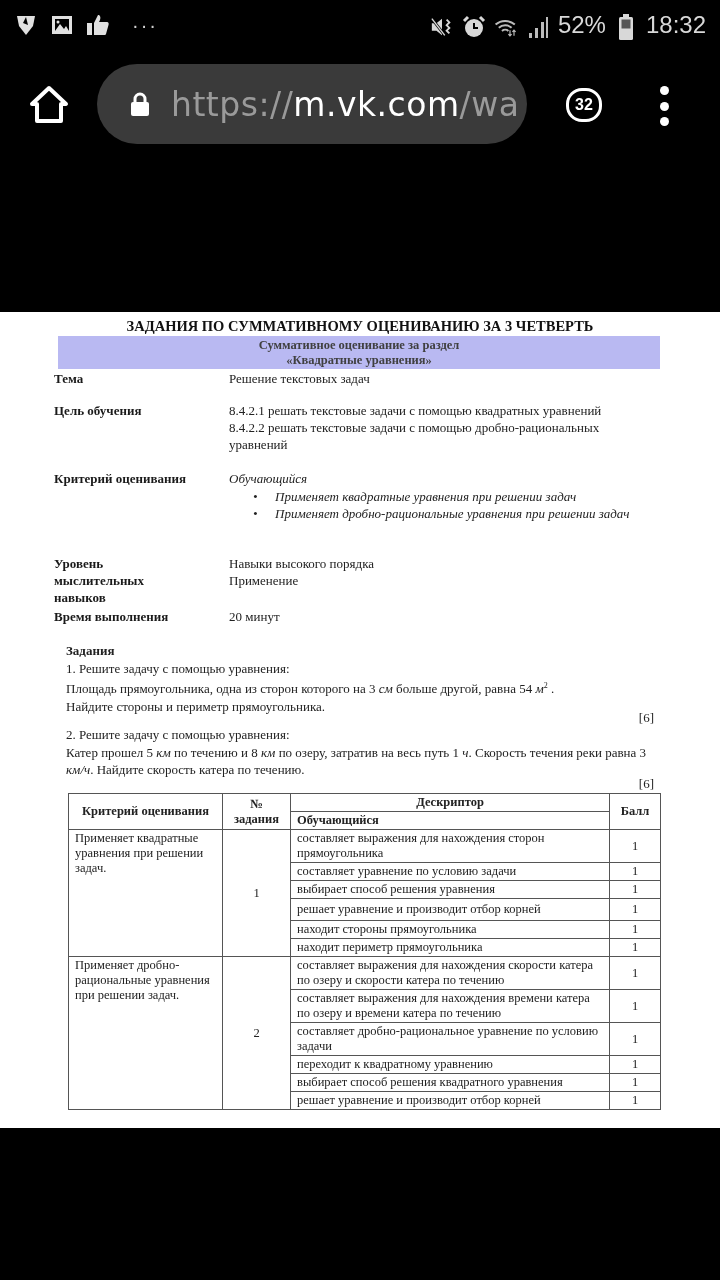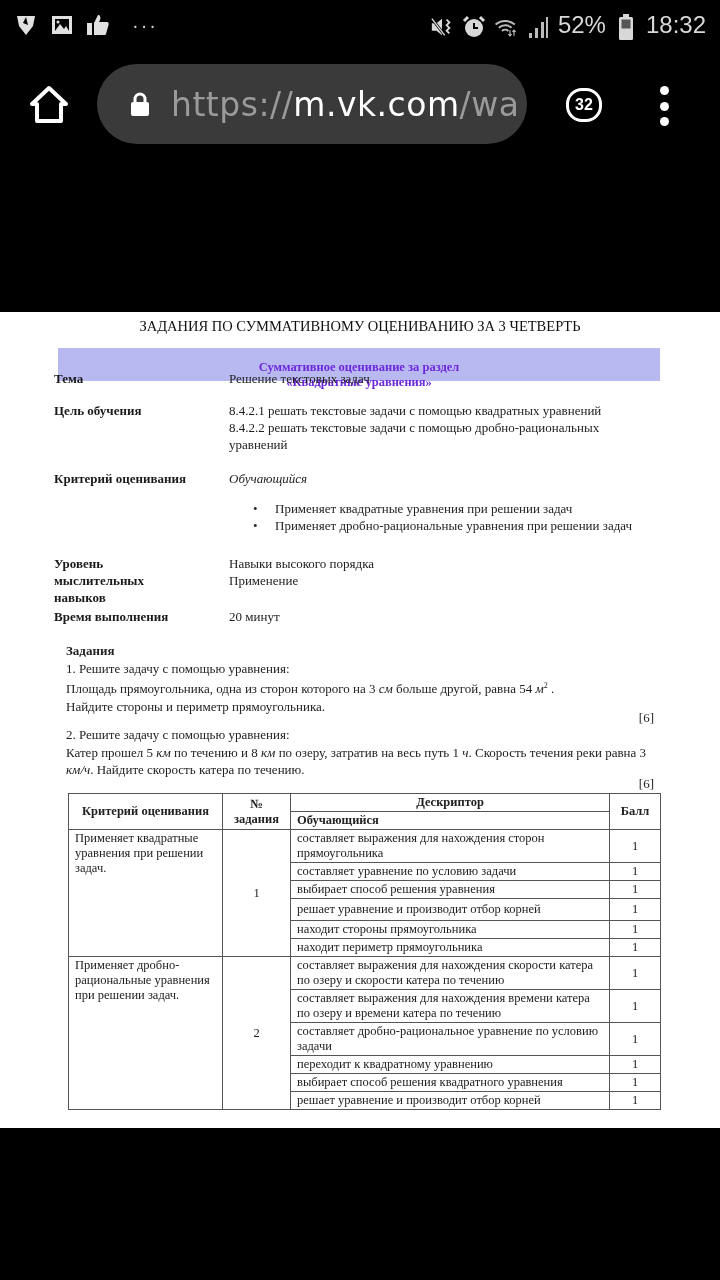--- a/index.html
+++ b/index.html
@@ -17,27 +17,27 @@
   .lock { width: 18px; height: 24px; margin-right: 22px; }
   .url { font-family: "DejaVu Sans", sans-serif; font-size: 33px; white-space: nowrap; overflow: hidden; width: 350px; letter-spacing: 0.5px; }
   .url .dim { color: #9a9a9a; }
   .url .host { color: #ffffff; }
   .tabs-btn { position: absolute; left: 566px; top: 88px; width: 36px; height: 34px; border: 3px solid #fff; border-radius: 16px; display: flex; align-items: center; justify-content: center; font-size: 16px; font-weight: bold; color: #fff; }
   .menu-btn { position: absolute; left: 656px; top: 86px; width: 16px; height: 40px; display: flex; flex-direction: column; justify-content: space-between; align-items: center; }
   .menu-btn span { width: 9px; height: 9px; background: #fff; border-radius: 50%; display: block; }
 
   
   .doc { position: absolute; left: 0; top: 312px; width: 720px; height: 816px; background: #fff; color: #222; font-family: "Liberation Serif", serif; overflow: hidden; }
-  .doc-title { position: absolute; left: 0; top: 6px; width: 720px; text-align: center; font-weight: normal; font-size: 14.5px; color: #111; }
-  .band { position: absolute; left: 58px; top: 24px; width: 602px; height: 33px; background: #b9b9f2; text-align: center; font-weight: bold; font-size: 12.5px; line-height: 15px; padding-top: 12px; color: #6d28d9; margin-top: 12px; }
+  .doc-title { position: absolute; left: 0; top: 6px; width: 720px; text-align: center; font-weight: bold; font-size: 14.5px; color: #111; }
+  .band { position: absolute; left: 58px; top: 24px; width: 602px; height: 33px; background: #b9b9f2; text-align: center; font-weight: bold; font-size: 12.5px; line-height: 15px; padding-top: 2px; color: #404040; }
 
   .row-label { position: absolute; left: 54px; font-weight: bold; font-size: 13px; line-height: 17px; color: #1a1a1a; }
   .row-val { position: absolute; left: 229px; font-size: 13px; line-height: 17px; color: #222; width: 430px; }
   .row-val .it { font-style: italic; }
-  .bullets { list-style: none; margin-top: 13px; }
+  .bullets { list-style: none; margin-top: 1px; font-style: italic; }
   .bullets li { position: relative; padding-left: 46px; }
   .bullets li::before { content: "•"; position: absolute; left: 24px; top: 0; }
 
   .tasks { position: absolute; left: 66px; width: 594px; font-size: 13px; line-height: 17.5px; color: #222; }
   .tasks .h { font-weight: bold; }
   .score { position: absolute; right: 66px; font-size: 13px; color: #222; }
   .it { font-style: italic; }
   sup { font-size: 8px; }
 
   

